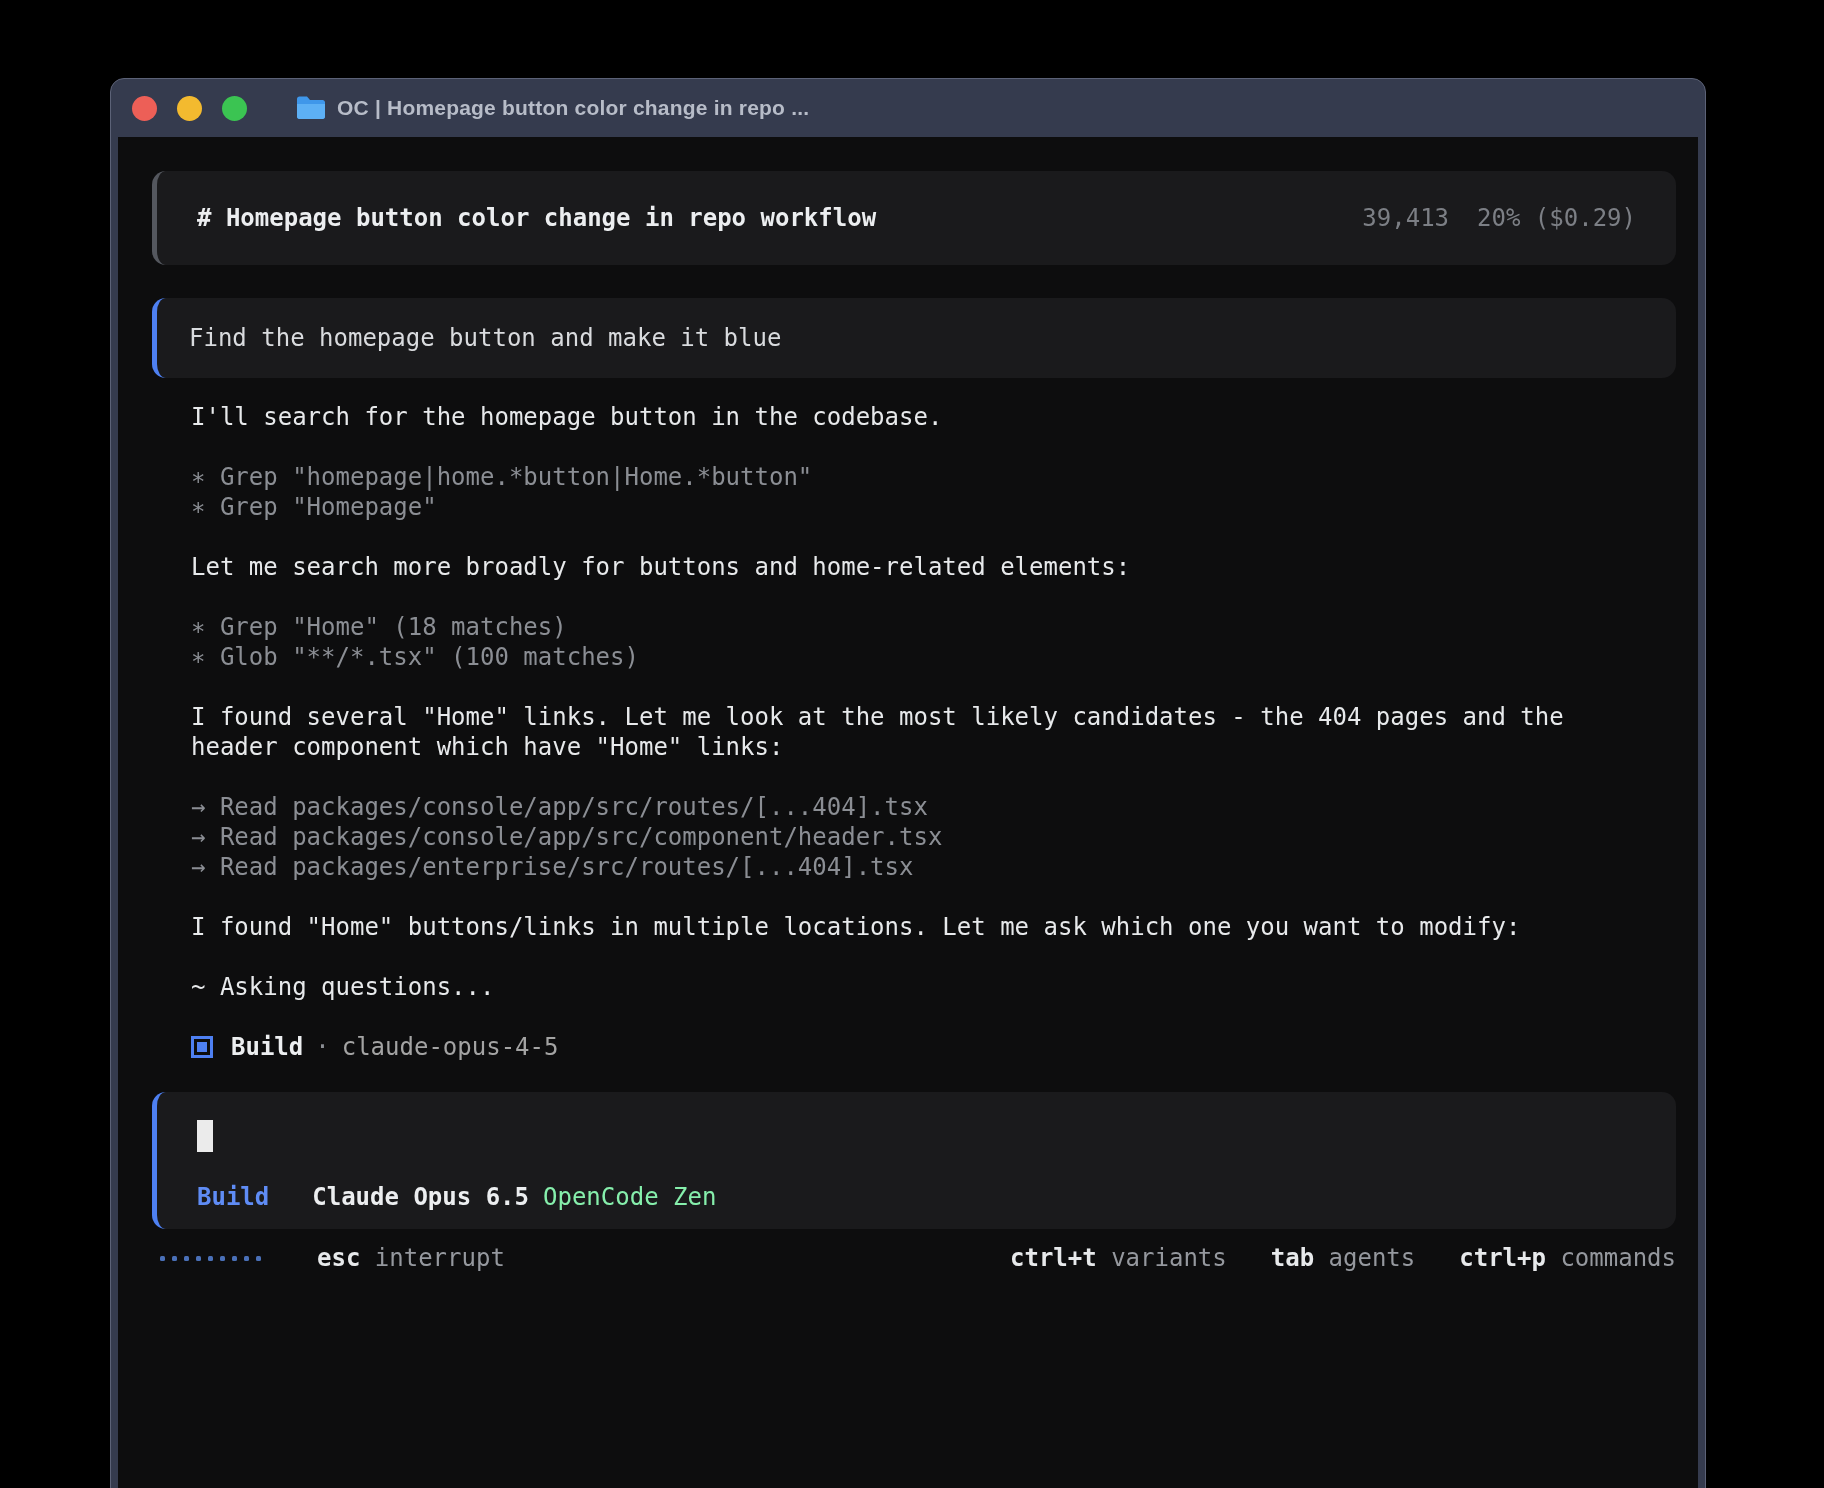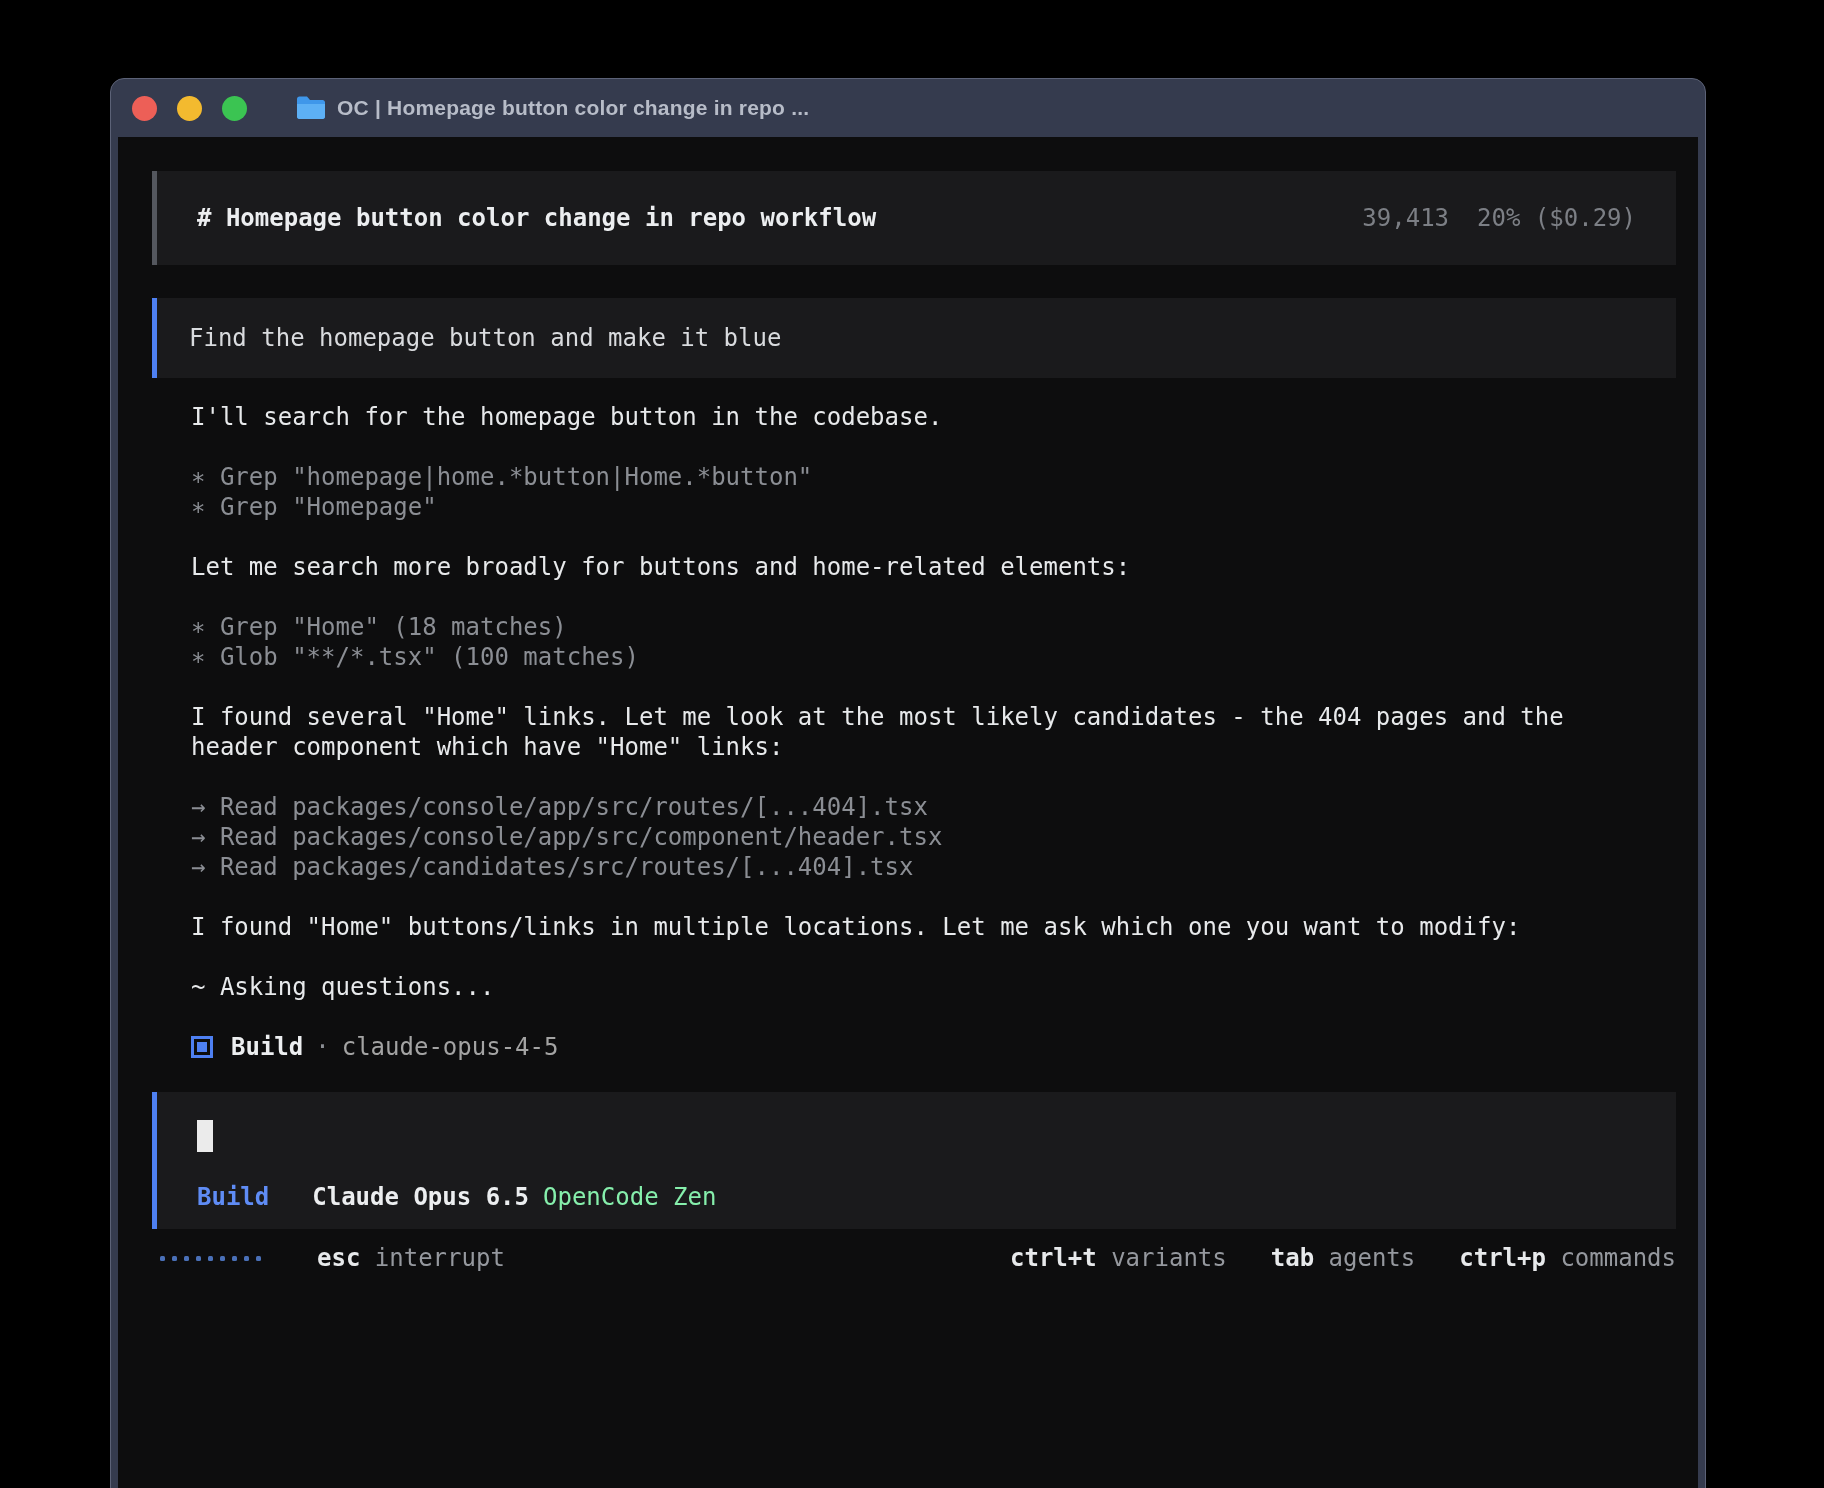--- a/index.html
+++ b/index.html
@@ -52,20 +52,21 @@
     font-size: 24px;
     line-height: 30px;
     color: #e7e9eb;
     overflow: hidden;
   }
 
   .block {
     background: #1a1a1c;
     border-left: 5px solid #54575e;
     padding: 32px 40px;
+    border-radius: 14px;
   }
 
   .header-block {
     display: flex;
     justify-content: space-between;
     align-items: center;
     margin-bottom: 33px;
   }
   .header-title { font-weight: bold; color: #eceef0; white-space: nowrap; }
   .header-stats { color: #7c7f85; display: flex; gap: 28px; white-space: nowrap; }
@@ -171,21 +172,21 @@
       <div class="tool-group">
         <div class="tool-line">∗ Grep "Home" (18 matches)</div>
         <div class="tool-line">∗ Glob "**/*.tsx" (100 matches)</div>
       </div>
 
       <div class="para">I found several "Home" links. Let me look at the most likely candidates - the 404 pages and the header component which have "Home" links:</div>
 
       <div class="tool-group">
         <div class="tool-line">→ Read packages/console/app/src/routes/[...404].tsx</div>
         <div class="tool-line">→ Read packages/console/app/src/component/header.tsx</div>
-        <div class="tool-line">→ Read packages/candidates/src/routes/[...404].tsx</div>
+        <div class="tool-line">→ Read packages/enterprise/src/routes/[...404].tsx</div>
       </div>
 
       <div class="para">I found "Home" buttons/links in multiple locations. Let me ask which one you want to modify:</div>
 
       <div class="para">~ Asking questions...</div>
 
       <div class="step-line">
         <span class="step-icon">
             <span class="inner"></span>
           </span>

